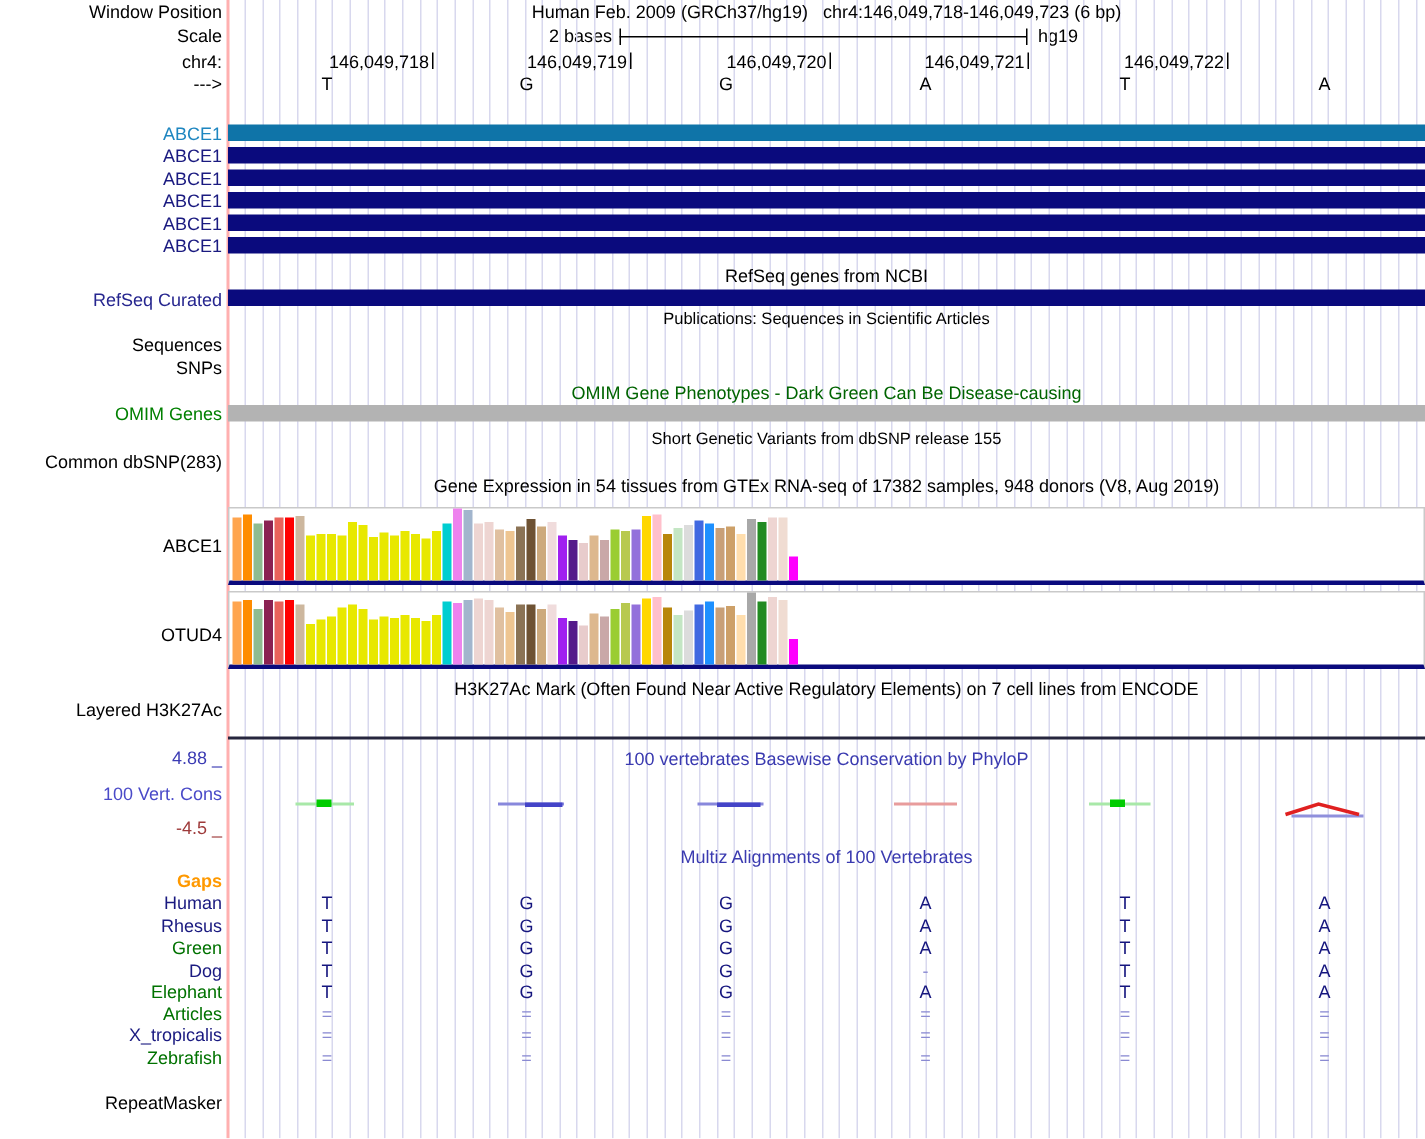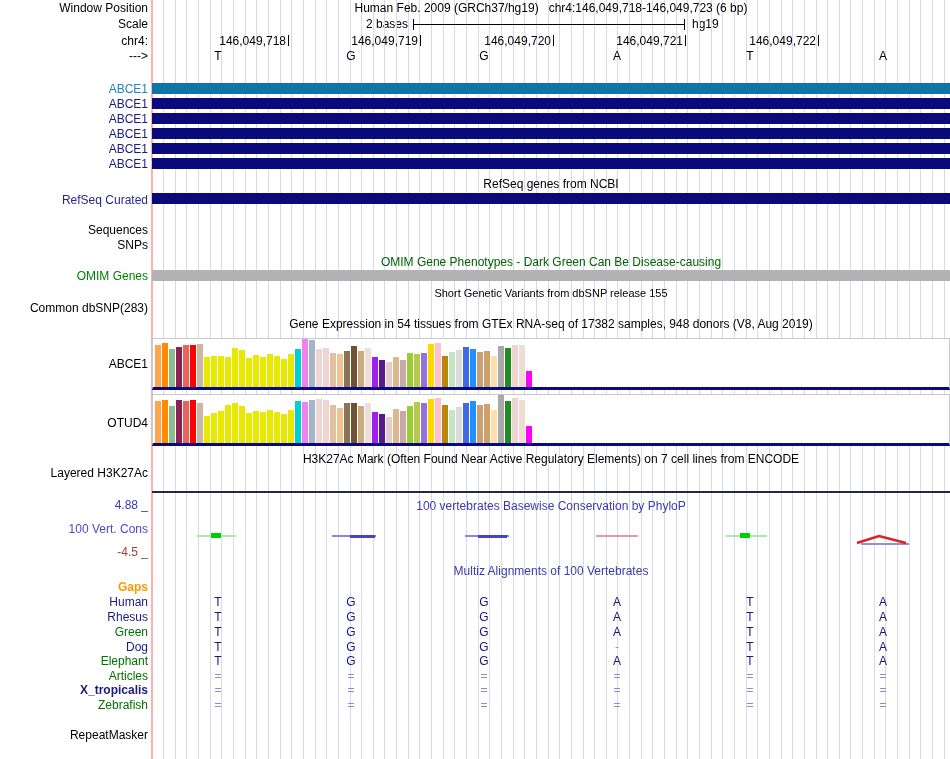--- a/index.html
+++ b/index.html
@@ -150,20 +150,21 @@
       <div class="gutter" style="top: 142px; color: rgb(26, 26, 128);">ABCE1</div>
       <div class="track-bar navy" style="top: 143px;"></div>
       <div class="gutter" style="top: 157px; color: rgb(26, 26, 128);">ABCE1</div>
       <div class="track-bar navy" style="top: 158px;"></div>
     </div>
 
   <div class="center-header" style="top:177px;">RefSeq genes from NCBI</div>
   <div class="gutter" style="top:193px;color:#26268F;">RefSeq Curated</div>
   <div class="track-bar navy" style="top:193px;"></div>
 
+  <div class="center-header small" style="top:207px;">Publications: Sequences in Scientific Articles</div>
   <div class="gutter" style="top:223px;">Sequences</div>
   <div class="gutter" style="top:238px;">SNPs</div>
 
   <div class="center-header" style="top:255px;color:#006400;">OMIM Gene Phenotypes - Dark Green Can Be Disease-causing</div>
   <div class="gutter" style="top:269px;color:#008000;">OMIM Genes</div>
   <div class="track-bar gray-bar" style="top:270px;"></div>
 
   <div class="center-header small" style="top:287px;">Short Genetic Variants from dbSNP release 155</div>
   <div class="gutter" style="top:301px;">Common dbSNP(283)</div>
 
@@ -345,21 +346,21 @@
       <div class="align-cell" style="top: 654px; left: 608px; color: rgb(21, 21, 126);">A</div>
       <div class="align-cell" style="top: 654px; left: 741px; color: rgb(21, 21, 126);">T</div>
       <div class="align-cell" style="top: 654px; left: 874px; color: rgb(21, 21, 126);">A</div>
       <div class="gutter" style="top: 669px; color: rgb(0, 114, 0);">Articles</div>
       <div class="align-cell" style="top: 669px; left: 209px; color: rgb(138, 138, 210);">=</div>
       <div class="align-cell" style="top: 669px; left: 342px; color: rgb(138, 138, 210);">=</div>
       <div class="align-cell" style="top: 669px; left: 475px; color: rgb(138, 138, 210);">=</div>
       <div class="align-cell" style="top: 669px; left: 608px; color: rgb(138, 138, 210);">=</div>
       <div class="align-cell" style="top: 669px; left: 741px; color: rgb(138, 138, 210);">=</div>
       <div class="align-cell" style="top: 669px; left: 874px; color: rgb(138, 138, 210);">=</div>
-      <div class="gutter" style="top: 683px; color: rgb(26, 26, 128); font-weight: bold;">X_tropicalis</div>
+      <div class="gutter" style="top: 683px; color: rgb(26, 26, 128);">X_tropicalis</div>
       <div class="align-cell" style="top: 683px; left: 209px; color: rgb(138, 138, 210);">=</div>
       <div class="align-cell" style="top: 683px; left: 342px; color: rgb(138, 138, 210);">=</div>
       <div class="align-cell" style="top: 683px; left: 475px; color: rgb(138, 138, 210);">=</div>
       <div class="align-cell" style="top: 683px; left: 608px; color: rgb(138, 138, 210);">=</div>
       <div class="align-cell" style="top: 683px; left: 741px; color: rgb(138, 138, 210);">=</div>
       <div class="align-cell" style="top: 683px; left: 874px; color: rgb(138, 138, 210);">=</div>
       <div class="gutter" style="top: 698px; color: rgb(0, 114, 0);">Zebrafish</div>
       <div class="align-cell" style="top: 698px; left: 209px; color: rgb(138, 138, 210);">=</div>
       <div class="align-cell" style="top: 698px; left: 342px; color: rgb(138, 138, 210);">=</div>
       <div class="align-cell" style="top: 698px; left: 475px; color: rgb(138, 138, 210);">=</div>

